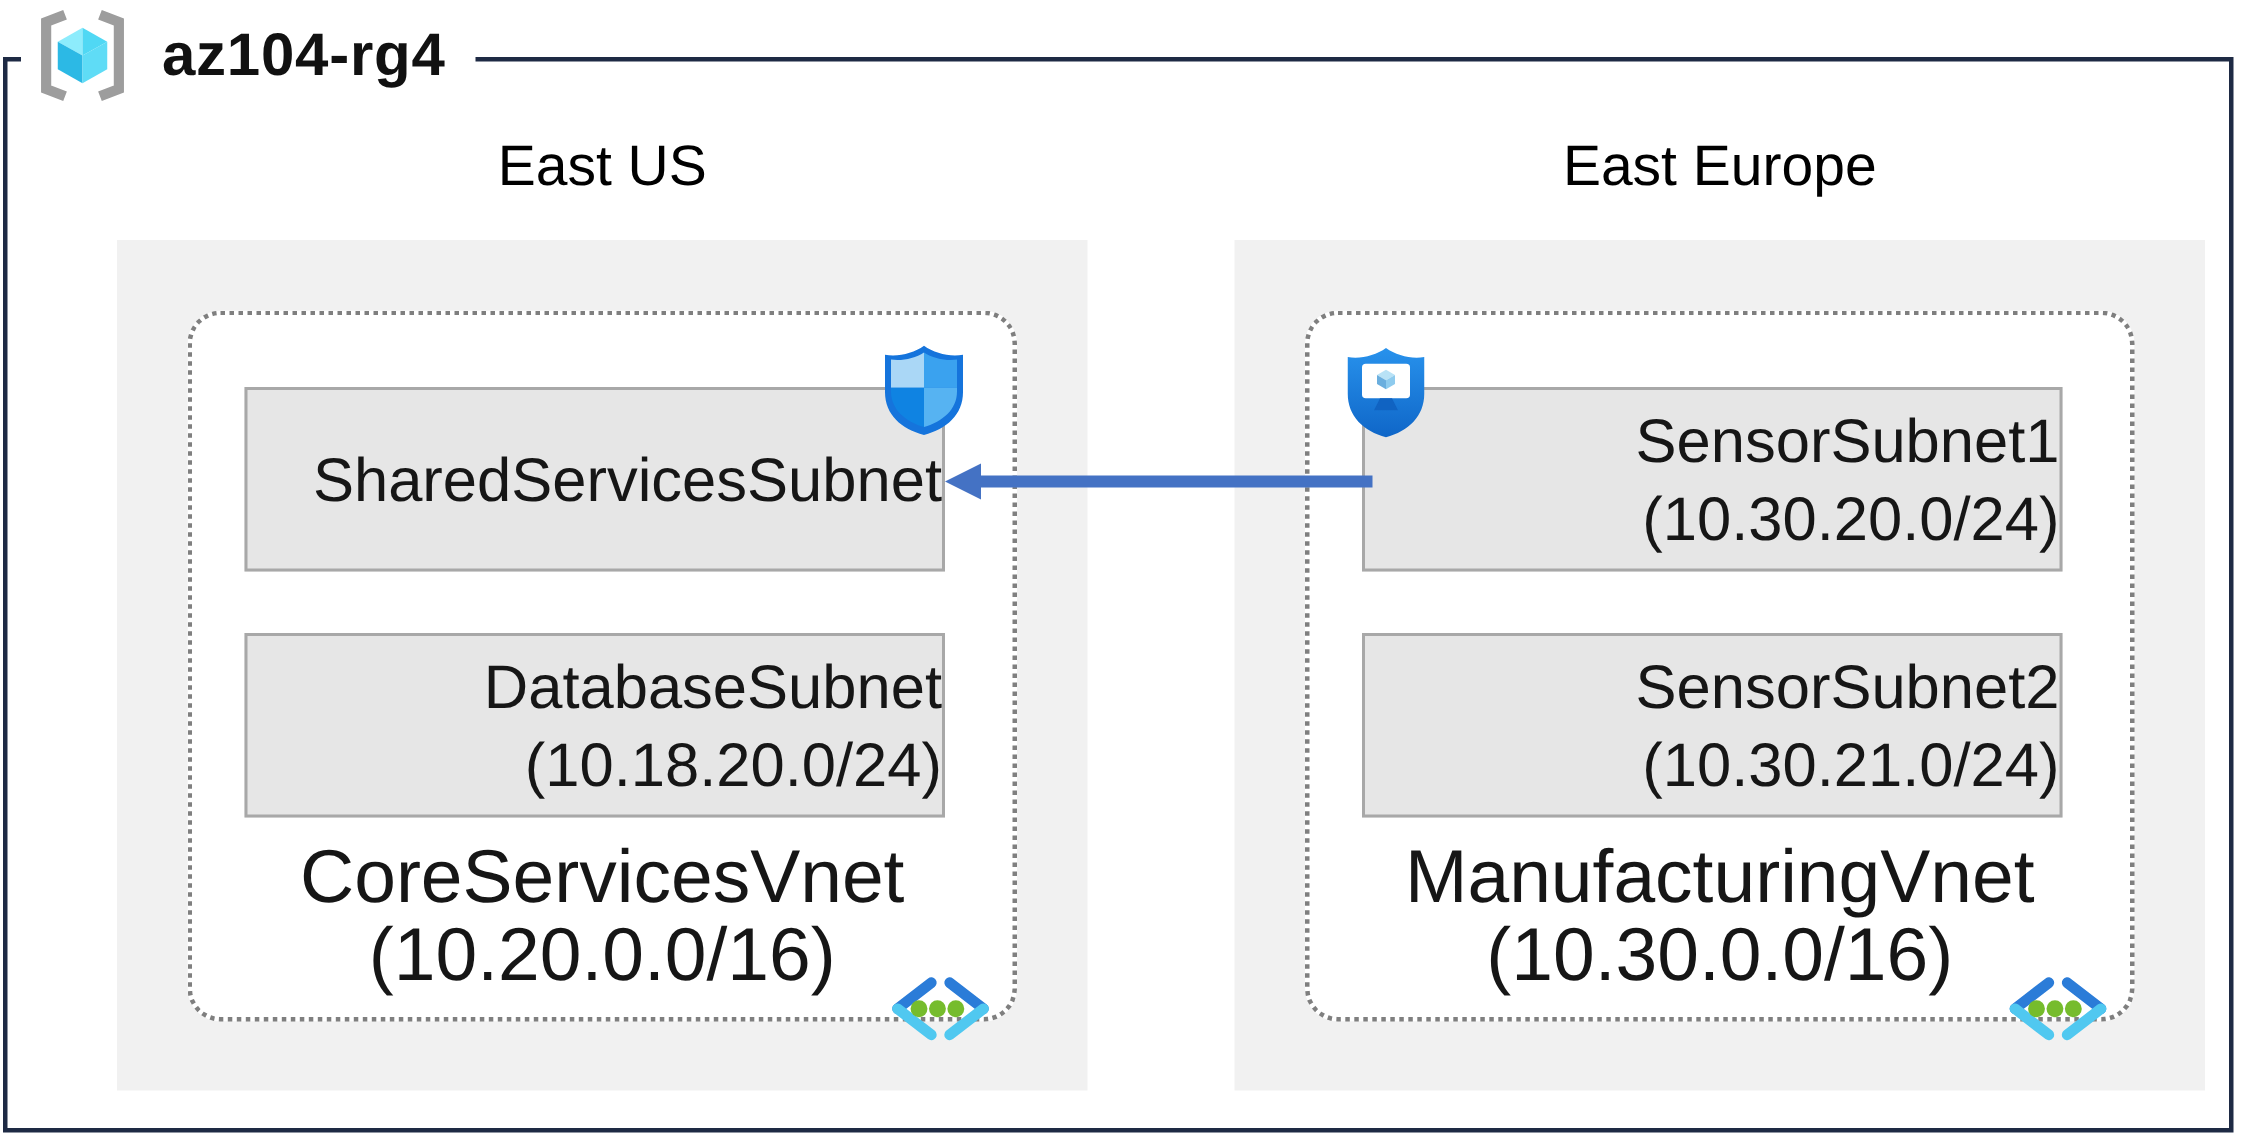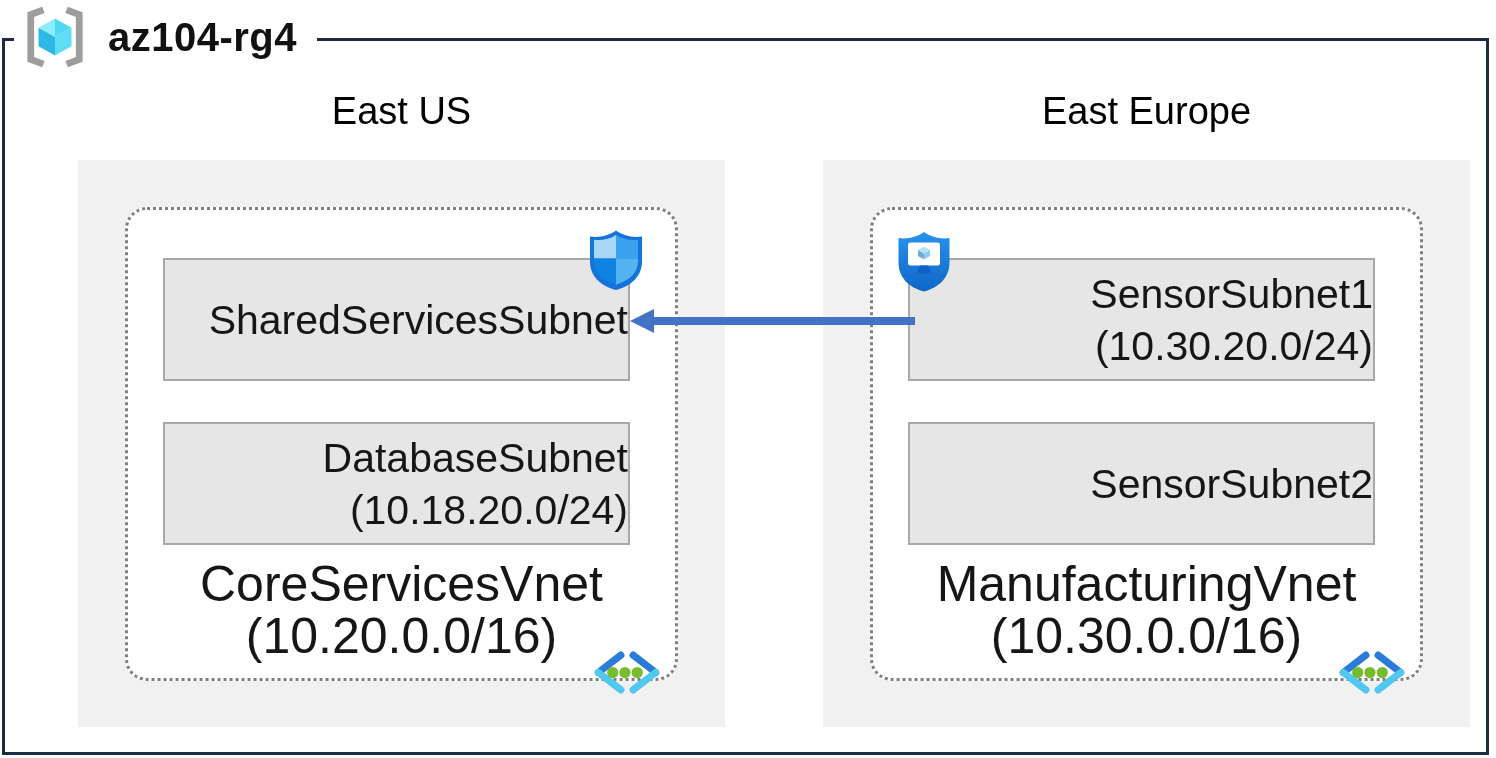--- a/index.html
+++ b/index.html
@@ -102,20 +102,21 @@
   </div>
 
   <div class="region region-west">
     <div class="vnet">
       <div class="subnet subnet-1">
         <span>SensorSubnet1</span>
         <span>(10.30.20.0/24)</span>
       </div>
       <div class="subnet subnet-2">
         <span>SensorSubnet2</span>
+        <span>(10.30.21.0/24)</span>
       </div>
       <div class="vnet-label">
         <div>ManufacturingVnet</div>
         <div>(10.30.0.0/16)</div>
       </div>
       <svg class="vnet-icon" viewBox="0 0 70 44">
         <line x1="29" y1="5" x2="7" y2="22" stroke="#2b7cd8" stroke-width="7" stroke-linecap="round"></line>
         <line x1="7" y1="22" x2="29" y2="39" stroke="#50c8f0" stroke-width="7" stroke-linecap="round"></line>
         <line x1="41" y1="5" x2="63" y2="22" stroke="#2b7cd8" stroke-width="7" stroke-linecap="round"></line>
         <line x1="63" y1="22" x2="41" y2="39" stroke="#50c8f0" stroke-width="7" stroke-linecap="round"></line>

